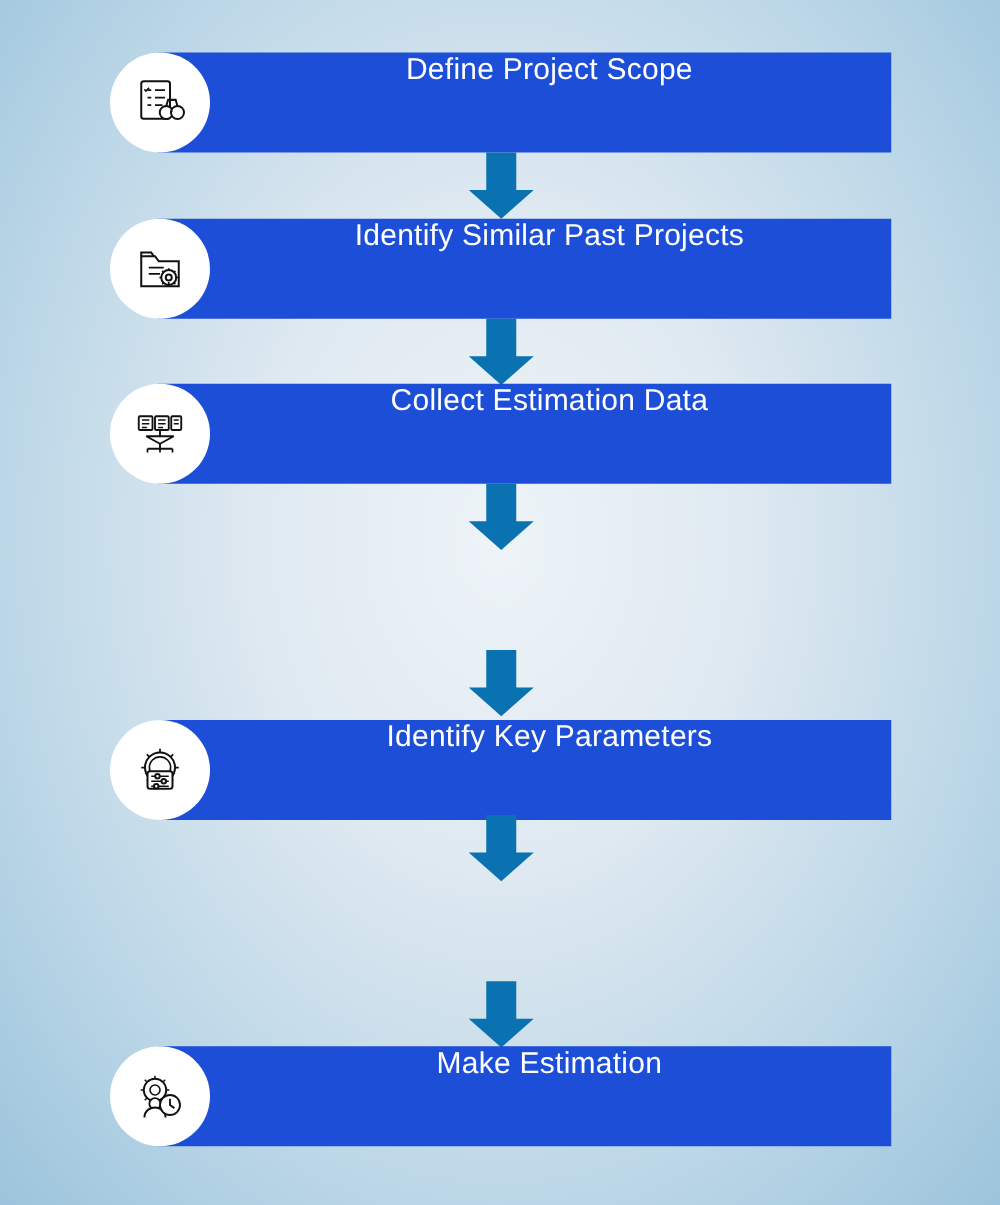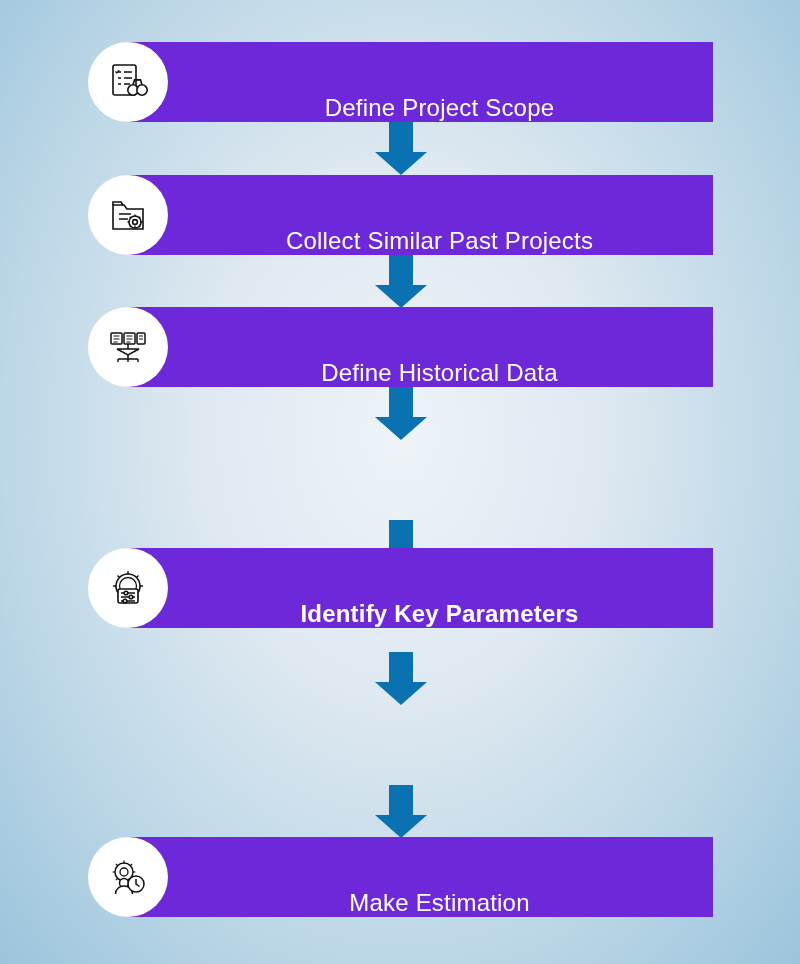--- a/index.html
+++ b/index.html
@@ -23,23 +23,23 @@
     left: 88px;
     width: 625px;
     height: 80px;
   }
   .bar {
     position: absolute;
     left: 38px;
     top: 0;
     width: 587px;
     height: 80px;
-    background: #6d28d9;
+    background: #1d4ed8;
     display: flex;
-    align-items: flex-end;
+    align-items: flex-start;
     justify-content: center;
   }
   .bar-label {
     color: #ffffff;
     font-size: 24px;
     letter-spacing: 0.2px;
     text-align: center;
     padding-left: 60px;
     padding-right: 20px;
     white-space: nowrap;
@@ -109,41 +109,41 @@
       </svg>
     </div>
   </div>
   <div class="arrow" style="top:122px;">
     <div class="shaft"></div>
       <div class="head"></div>
   </div>
 
   <div class="step" style="top:175px;">
     <div class="bar">
-      <span class="bar-label">Collect Similar Past Projects</span>
+      <span class="bar-label">Identify Similar Past Projects</span>
     </div>
     <div class="badge">
       <svg width="48" height="48" viewBox="0 0 48 48" fill="none" stroke="#111" stroke-width="1.6">
         <path d="M9 14h11l3 4h16v20H9z"></path>
         <path d="M9 14v-3h8l2 3"></path>
         <path d="M15 23h12M15 28h9" stroke-width="1.4"></path>
         <circle cx="31" cy="31" r="6" fill="#fff"></circle>
         <circle cx="31" cy="31" r="2.4"></circle>
         <path d="M31 23.5v2M31 36.5v-2M23.5 31h2M38.5 31h-2M25.7 25.7l1.4 1.4M36.3 36.3l-1.4-1.4M36.3 25.7l-1.4 1.4M25.7 36.3l1.4-1.4" stroke-width="1.3"></path>
       </svg>
     </div>
   </div>
   <div class="arrow" style="top:255px;">
     <div class="shaft"></div>
       <div class="head"></div>
   </div>
 
   <div class="step" style="top:307px;">
     <div class="bar">
-      <span class="bar-label">Define Historical Data</span>
+      <span class="bar-label">Collect Estimation Data</span>
     </div>
     <div class="badge">
       <svg width="48" height="48" viewBox="0 0 48 48" fill="none" stroke="#111" stroke-width="1.5">
         <rect x="7" y="10" width="11" height="11" rx="1"></rect>
         <path d="M9.5 13h6M9.5 16h6M9.5 19h4" stroke-width="1.1"></path>
         <rect x="20" y="10" width="11" height="11" rx="1"></rect>
         <path d="M22.5 13h6M22.5 16h6M22.5 19h4" stroke-width="1.1"></path>
         <rect x="33" y="10" width="8" height="11" rx="1"></rect>
         <path d="M35 13h4M35 16h4" stroke-width="1.1"></path>
         <path d="M24 21v5" stroke-width="1.5"></path>
@@ -157,21 +157,21 @@
   <div class="arrow" style="top:387px;">
     <div class="shaft"></div>
       <div class="head"></div>
   </div>
 
   <div class="arrow" style="top:520px;">
     <div class="shaft"></div>
       <div class="head"></div>
   </div>
 
-  <div class="step" style="top:548px;font-weight:bold;">
+  <div class="step" style="top:576px;">
     <div class="bar">
       <span class="bar-label">Identify Key Parameters</span>
     </div>
     <div class="badge">
       <svg width="48" height="48" viewBox="0 0 48 48" fill="none" stroke="#111" stroke-width="1.6">
         <circle cx="24" cy="22" r="12"></circle>
         <circle cx="24" cy="22" r="8.5" stroke-width="1.3"></circle>
         <path d="M24 10v-3M24 34v3M12 22H9M36 22h3M15.5 13.5l-2-2M32.5 30.5l2 2M32.5 13.5l2-2M15.5 30.5l-2 2" stroke-width="1.4"></path>
         <rect x="14" y="25" width="20" height="14" rx="2" fill="#fff"></rect>
         <path d="M17 29h14M17 33h14M17 37h14" stroke-width="1.3"></path>

